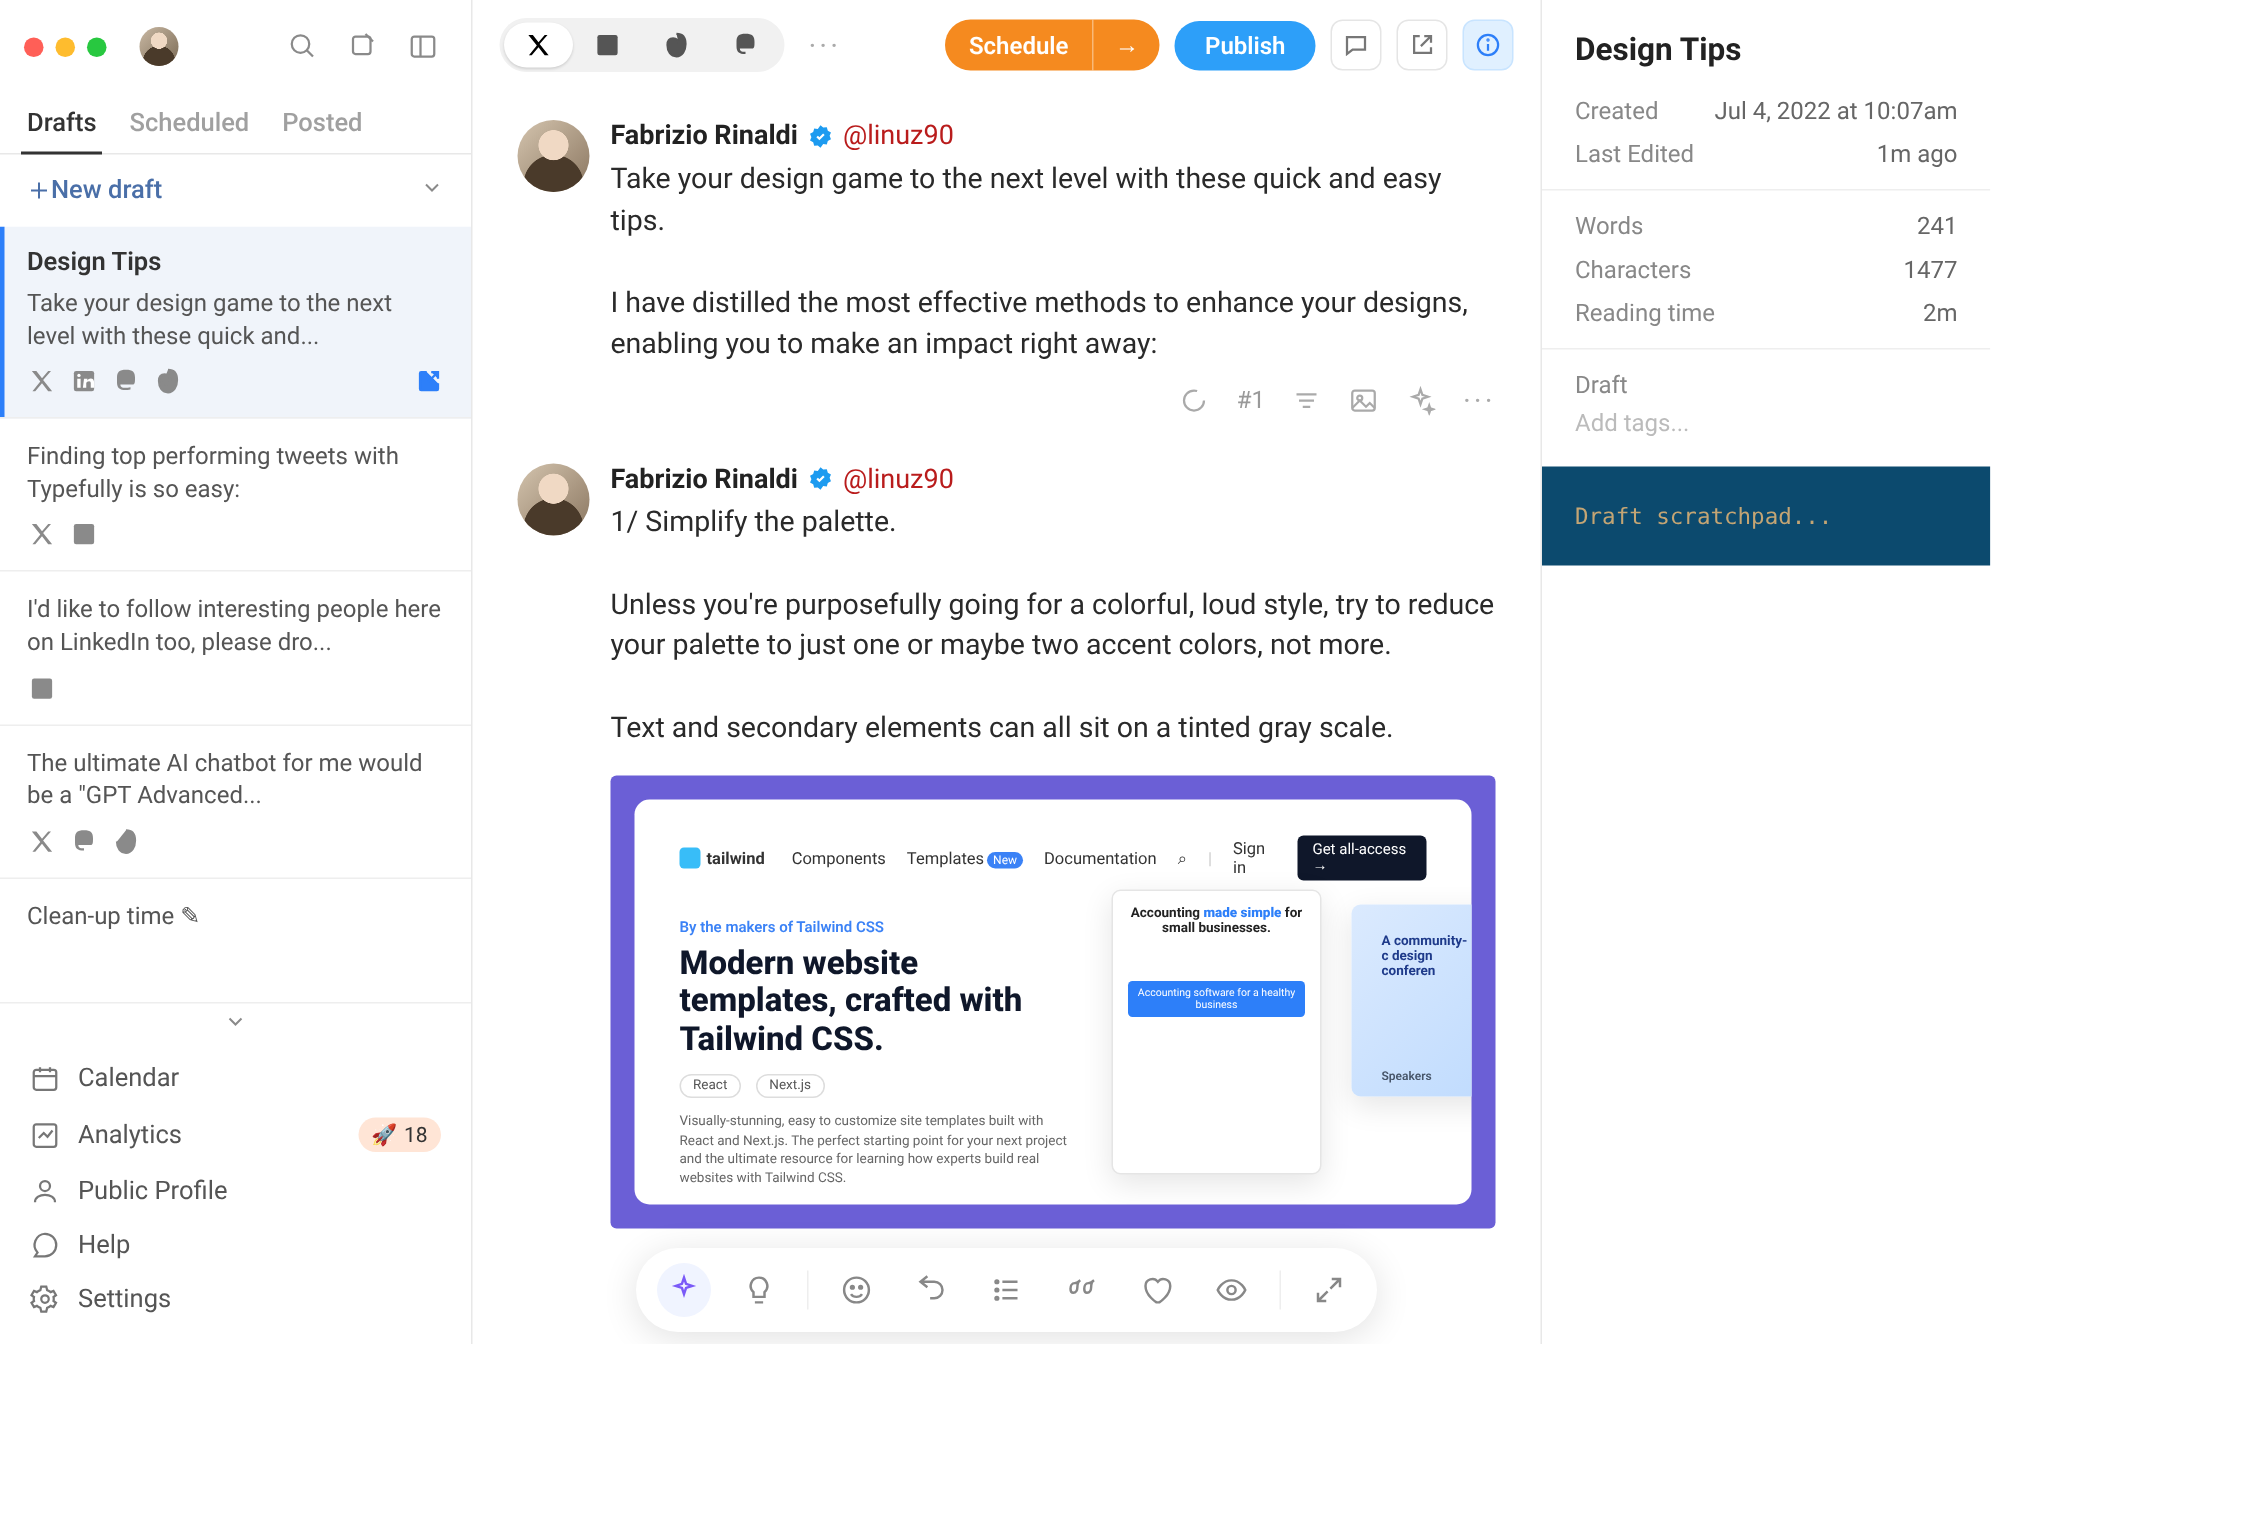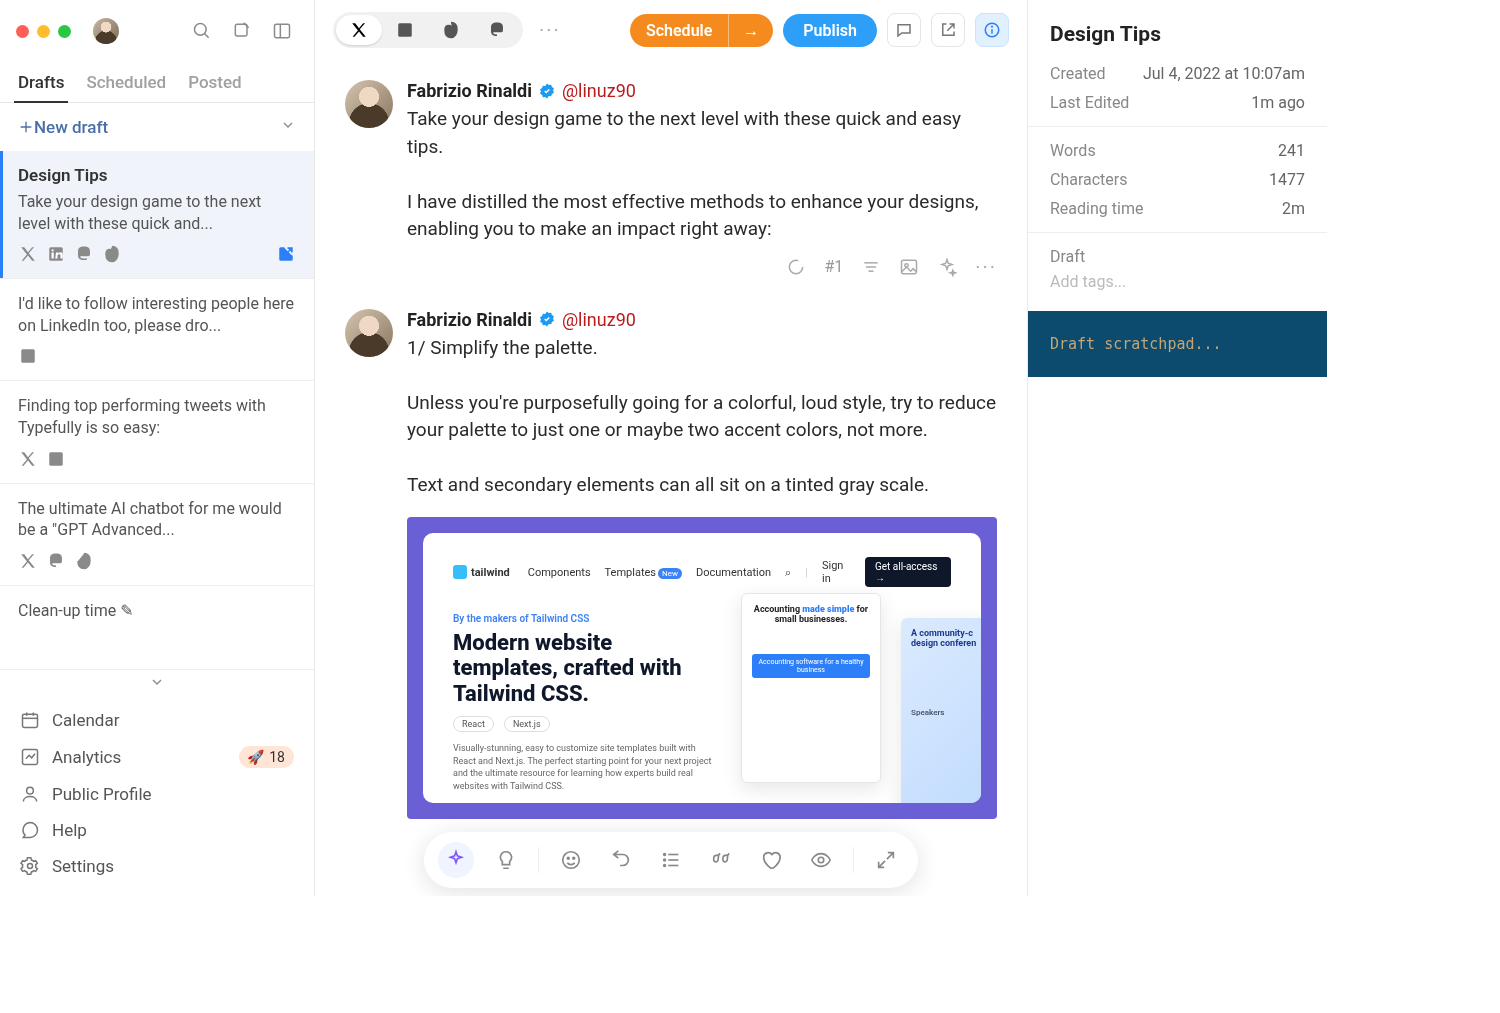--- a/index.html
+++ b/index.html
@@ -91,21 +91,21 @@
 .att-new{background:#3b82f6;color:#fff;font-size:8px;padding:1px 4px;border-radius:6px;margin-left:2px;}
 .att-kicker{color:#3b82f6;font-size:10px;margin-top:26px;font-weight:600;}
 .att-h1{font-size:22px;font-weight:800;color:#0f172a;line-height:1.15;margin-top:6px;max-width:260px;}
 .att-chips{display:flex;gap:10px;margin-top:10px;font-size:9px;color:#555;}
 .att-chips span{border:1px solid #ddd;border-radius:10px;padding:2px 8px;}
 .att-desc{font-size:9px;color:#666;max-width:260px;margin-top:10px;line-height:1.4;}
 .att-card1{position:absolute;right:100px;top:60px;width:140px;height:190px;background:#fff;border:1px solid #e5e5e5;border-radius:6px;box-shadow:0 6px 20px rgba(0,0,0,.1);padding:10px;}
 .att-card1-h{font-size:9px;font-weight:700;text-align:center;color:#222;}
 .att-card1-h b{color:#2d7ff9;}
 .att-card1-strip{background:#2d7ff9;color:#fff;font-size:7px;text-align:center;padding:4px;margin-top:30px;border-radius:3px;}
-.att-card2{position:absolute;right:-20px;top:70px;width:100px;height:200px;background:linear-gradient(135deg,#dbeafe,#bfdbfe);border-radius:6px;box-shadow:0 6px 20px rgba(0,0,0,.1);padding:10px;margin-top:15px;}
+.att-card2{position:absolute;right:-20px;top:70px;width:100px;height:128px;background:linear-gradient(135deg,#dbeafe,#bfdbfe);border-radius:6px;box-shadow:0 6px 20px rgba(0,0,0,.1);padding:20px;}
 .att-card2-h{font-size:9px;font-weight:700;color:#1e3a8a;}
 
 .float-bar { position: absolute; left: 50%; transform: translateX(-50%); bottom: 8px; background: #fff; border-radius: 30px; box-shadow: 0 4px 24px rgba(0,0,0,.12); padding: 10px 14px; display: flex; gap: 14px; align-items: center; }
 .float-bar .fbtn { width: 36px; height: 36px; border-radius: 50%; display: flex; align-items: center; justify-content: center; cursor: pointer; color:#888;}
 .float-bar .fbtn.primary{background:#f0f4ff;color:#7a5af8;}
 .float-bar .sep{width:1px;height:26px;background:#eee;}
 .float-bar svg{width:22px;height:22px;stroke:currentColor;fill:none;stroke-width:1.8;}
 
 
 .right { width: 300px; border-left: 1px solid #e8e8e8; padding: 22px 22px; overflow:auto;}
@@ -199,43 +199,43 @@
               </svg>
             </span>
           <span class="mini-icon open-icon">
               <svg viewBox="0 0 24 24" fill="none" stroke="currentColor" stroke-width="2">
                 <path d="M14 4h6v6M20 4l-9 9M10 4H5a1 1 0 00-1 1v14a1 1 0 001 1h14a1 1 0 001-1v-5"></path>
               </svg>
             </span>
         </div>
       </div>
       <div class="draft-card">
+        <div class="draft-body">Finding top performing tweets with Typefully is so easy:</div>
+        <div class="draft-icons">
+          <span class="mini-icon">
+              <svg viewBox="0 0 24 24">
+                <path d="M3 3l7.5 9.5L3.5 21h2.5l6-7 5.5 7H21l-8-10L20 3h-2.5L12 9.5 7 3z"></path>
+              </svg>
+            </span>
+          <span class="mini-icon">
+              <svg viewBox="0 0 24 24">
+                <rect x="3" y="3" width="18" height="18" rx="2"></rect>
+              </svg>
+            </span>
+        </div>
+      </div>
+      <div class="draft-card">
         <div class="draft-body">I'd like to follow interesting people here on LinkedIn too, please dro...</div>
         <div class="draft-icons">
             <span class="mini-icon">
               <svg viewBox="0 0 24 24">
                 <rect x="3" y="3" width="18" height="18" rx="2"></rect>
               </svg>
             </span>
           </div>
-      </div>
-      <div class="draft-card">
-        <div class="draft-body">Finding top performing tweets with Typefully is so easy:</div>
-        <div class="draft-icons">
-          <span class="mini-icon">
-              <svg viewBox="0 0 24 24">
-                <path d="M3 3l7.5 9.5L3.5 21h2.5l6-7 5.5 7H21l-8-10L20 3h-2.5L12 9.5 7 3z"></path>
-              </svg>
-            </span>
-          <span class="mini-icon">
-              <svg viewBox="0 0 24 24">
-                <rect x="3" y="3" width="18" height="18" rx="2"></rect>
-              </svg>
-            </span>
-        </div>
       </div>
       <div class="draft-card">
         <div class="draft-body">The ultimate AI chatbot for me would be a "GPT Advanced...</div>
         <div class="draft-icons">
           <span class="mini-icon">
               <svg viewBox="0 0 24 24">
                 <path d="M3 3l7.5 9.5L3.5 21h2.5l6-7 5.5 7H21l-8-10L20 3h-2.5L12 9.5 7 3z"></path>
               </svg>
             </span>
           <span class="mini-icon">

